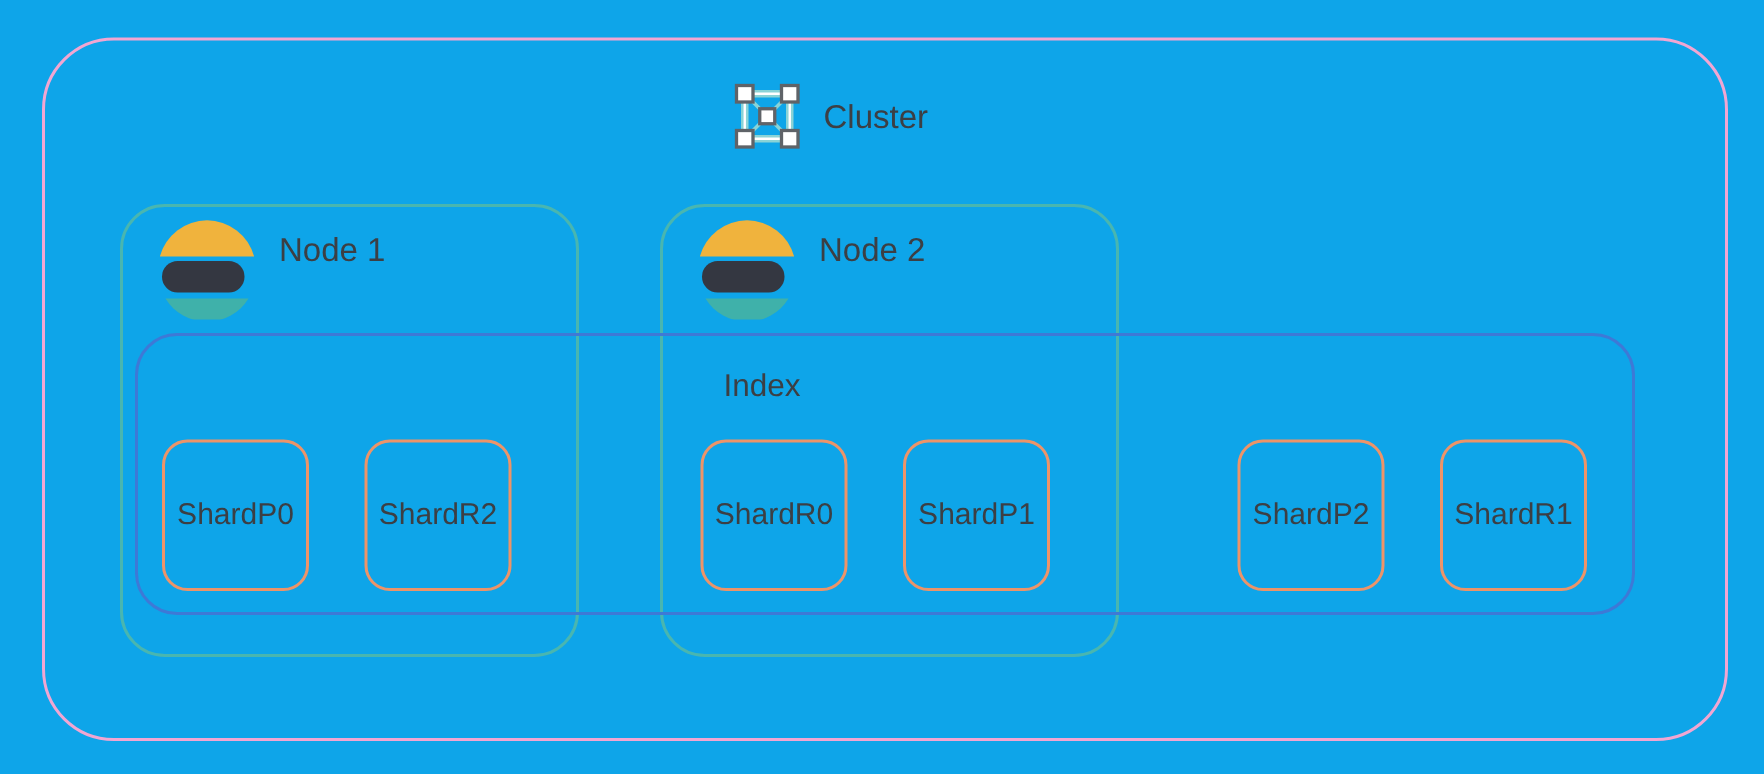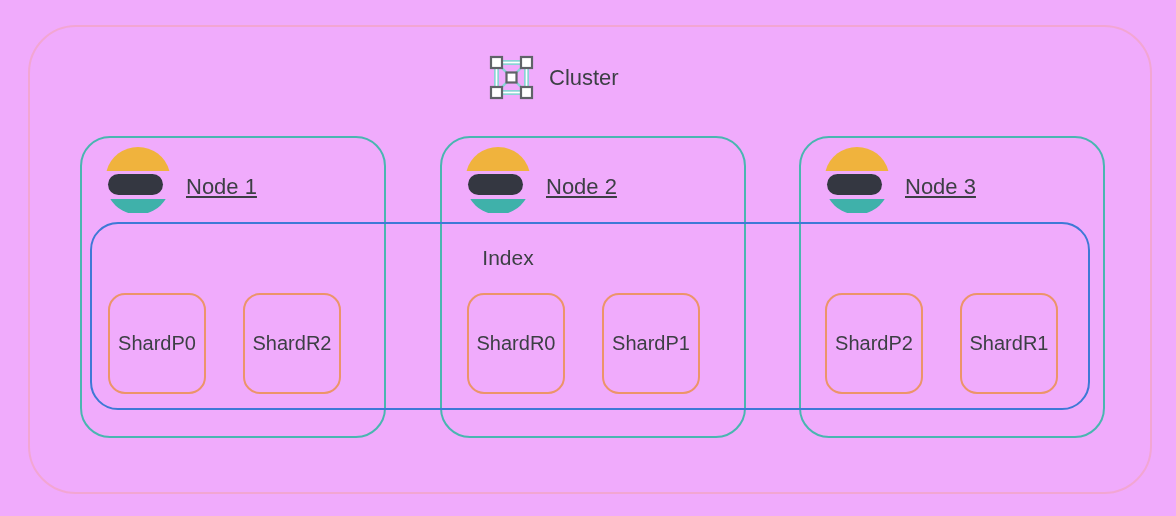--- a/index.html
+++ b/index.html
@@ -1,20 +1,20 @@
 <!DOCTYPE html>
 <html style="--cluster-border: #f2a6d2; --node-border: #49b6b0; --index-border: #3e79d6; --shard-border: #ec9469; --text-color: #3c3f44; --logo-yellow: #f0b33d; --logo-dark: #343741; --logo-teal: #3fb1aa; --icon-line: #8ad3d6; --icon-node: #5f6368;"><head>
 <meta charset="utf-8">
 <style>
   html, body { margin: 0; padding: 0; background: #ffffff; }
   .canvas {
     position: relative;
     width: 1176px;
     height: 516px;
-    background: #f0abfc;
+    background: #0ea5e9;
     font-family: "Liberation Sans", sans-serif;
     color: var(--text-color, #3c3f44);
     overflow: hidden;
   }
   .cluster-box {
     position: absolute;
     left: 28px; top: 25px;
     width: 1124px; height: 469px;
     border: 2px solid var(--cluster-border, #f2a6d2);
     border-radius: 48px;
@@ -33,21 +33,21 @@
     top: 136px;
     width: 306px; height: 302px;
     border: 2px solid var(--node-border, #49b6b0);
     border-radius: 30px;
     box-sizing: border-box;
   }
   .node-1 { left: 80px; }
   .node-2 { left: 440px; padding-left: 20px; }
   .node-3 { left: 799px; }
   .es-logo { position: absolute; left: 21px; top: 5px; }
-  .node-label { position: absolute; left: 104px; top: 36px; font-size: 22px; white-space: nowrap; text-decoration: underline; }
+  .node-label { position: absolute; left: 104px; top: 16px; font-size: 22px; white-space: nowrap; }
   .index-box {
     position: absolute;
     left: 90px; top: 222px;
     width: 1000px; height: 188px;
     border: 2px solid var(--index-border, #3e79d6);
     border-radius: 28px;
     box-sizing: border-box;
   }
   .index-label {
     position: absolute;
@@ -130,28 +130,20 @@
 
   <div class="node-box node-2">
     <svg class="es-logo" width="70" height="70" viewBox="0 0 70 70">
       <path d="M 3.6 28 A 32.5 32.5 0 0 1 66.4 28 Z" fill="var(--logo-yellow, #f0b33d)"></path>
       <rect x="5" y="31" width="55" height="21" rx="10.5" fill="var(--logo-dark, #343741)"></rect>
       <path d="M 7.3 56 A 32.5 32.5 0 0 0 62.7 56 Z" fill="var(--logo-teal, #3fb1aa)"></path>
     </svg>
     <div class="node-label">Node 2</div>
   </div>
 
-  <div class="node-box node-3">
-    <svg class="es-logo" width="70" height="70" viewBox="0 0 70 70">
-      <path d="M 3.6 28 A 32.5 32.5 0 0 1 66.4 28 Z" fill="var(--logo-yellow, #f0b33d)"></path>
-      <rect x="5" y="31" width="55" height="21" rx="10.5" fill="var(--logo-dark, #343741)"></rect>
-      <path d="M 7.3 56 A 32.5 32.5 0 0 0 62.7 56 Z" fill="var(--logo-teal, #3fb1aa)"></path>
-    </svg>
-    <div class="node-label">Node 3</div>
-  </div>
 
   <div class="index-box"></div>
   <div class="index-label">Index</div>
 
   <div class="shard shard-1a">
     <div>Shard</div>
     <div>P0</div>
   </div>
   <div class="shard shard-1b">
     <div>Shard</div>

